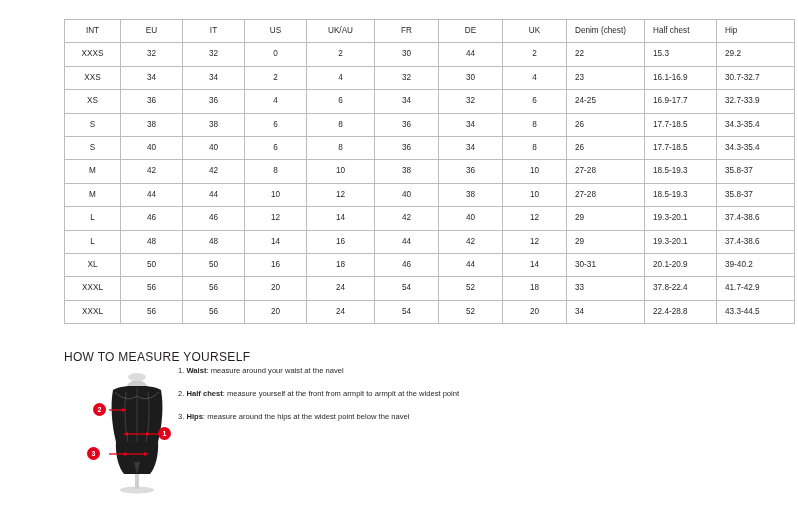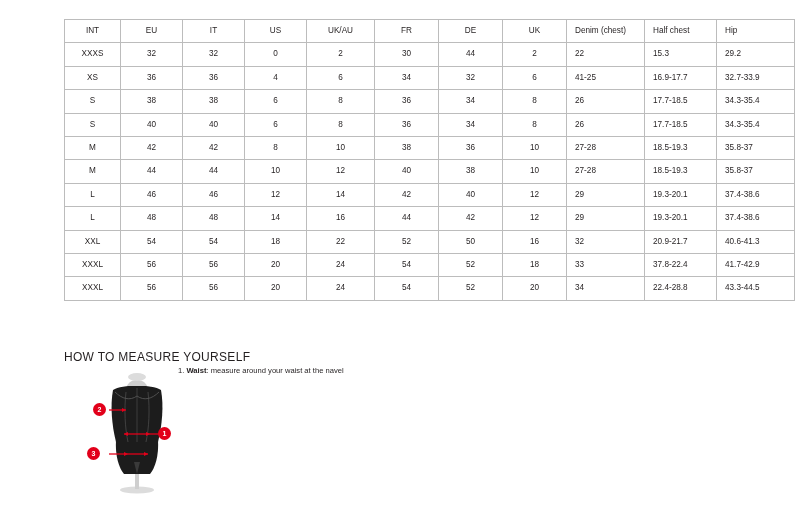--- a/index.html
+++ b/index.html
@@ -148,29 +148,42 @@
           <td class="col-us">0</td>
           <td class="col-ukau">2</td>
           <td class="col-fr">30</td>
           <td class="col-de">44</td>
           <td class="col-uk">2</td>
           <td class="col-denim">22</td>
           <td class="col-halfchest">15.3</td>
           <td class="col-hip">29.2</td>
         </tr>
         <tr>
+          <td class="col-int">XXS</td>
+          <td class="col-eu">34</td>
+          <td class="col-it">34</td>
+          <td class="col-us">2</td>
+          <td class="col-ukau">4</td>
+          <td class="col-fr">32</td>
+          <td class="col-de">30</td>
+          <td class="col-uk">4</td>
+          <td class="col-denim">23</td>
+          <td class="col-halfchest">16.1-16.9</td>
+          <td class="col-hip">30.7-32.7</td>
+        </tr>
+        <tr>
           <td class="col-int">XS</td>
           <td class="col-eu">36</td>
           <td class="col-it">36</td>
           <td class="col-us">4</td>
           <td class="col-ukau">6</td>
           <td class="col-fr">34</td>
           <td class="col-de">32</td>
           <td class="col-uk">6</td>
-          <td class="col-denim">41-25</td>
+          <td class="col-denim">24-25</td>
           <td class="col-halfchest">16.9-17.7</td>
           <td class="col-hip">32.7-33.9</td>
         </tr>
         <tr>
           <td class="col-int">S</td>
           <td class="col-eu">38</td>
           <td class="col-it">38</td>
           <td class="col-us">6</td>
           <td class="col-ukau">8</td>
           <td class="col-fr">36</td>
@@ -239,31 +252,31 @@
           <td class="col-us">14</td>
           <td class="col-ukau">16</td>
           <td class="col-fr">44</td>
           <td class="col-de">42</td>
           <td class="col-uk">12</td>
           <td class="col-denim">29</td>
           <td class="col-halfchest">19.3-20.1</td>
           <td class="col-hip">37.4-38.6</td>
         </tr>
         <tr>
-          <td class="col-int">XXL</td>
-          <td class="col-eu">54</td>
-          <td class="col-it">54</td>
-          <td class="col-us">18</td>
-          <td class="col-ukau">22</td>
-          <td class="col-fr">52</td>
-          <td class="col-de">50</td>
-          <td class="col-uk">16</td>
-          <td class="col-denim">32</td>
-          <td class="col-halfchest">20.9-21.7</td>
-          <td class="col-hip">40.6-41.3</td>
+          <td class="col-int">XL</td>
+          <td class="col-eu">50</td>
+          <td class="col-it">50</td>
+          <td class="col-us">16</td>
+          <td class="col-ukau">18</td>
+          <td class="col-fr">46</td>
+          <td class="col-de">44</td>
+          <td class="col-uk">14</td>
+          <td class="col-denim">30-31</td>
+          <td class="col-halfchest">20.1-20.9</td>
+          <td class="col-hip">39-40.2</td>
         </tr>
         <tr>
           <td class="col-int">XXXL</td>
           <td class="col-eu">56</td>
           <td class="col-it">56</td>
           <td class="col-us">20</td>
           <td class="col-ukau">24</td>
           <td class="col-fr">54</td>
           <td class="col-de">52</td>
           <td class="col-uk">18</td>
@@ -326,15 +339,23 @@
     <div class="num-badge" style="left:76px; top:61px;">1</div>
     <div class="num-badge" style="left:11px; top:37px;">2</div>
     <div class="num-badge" style="left:5px; top:81px;">3</div>
   </div>
 
   <div class="steps">
     <div class="step">
       <span>1.</span>
       <b>Waist</b><span>: measure around your waist at the navel</span>
     </div>
+    <div class="step">
+      <span>2.</span>
+      <b>Half chest</b><span>: measure yourself at the front from armpit to armpit at the widest point</span>
+    </div>
+    <div class="step">
+      <span>3.</span>
+      <b>Hips</b><span>: measure around the hips at the widest point below the navel</span>
+    </div>
   </div>
 
 </div>
 
 </body></html>

